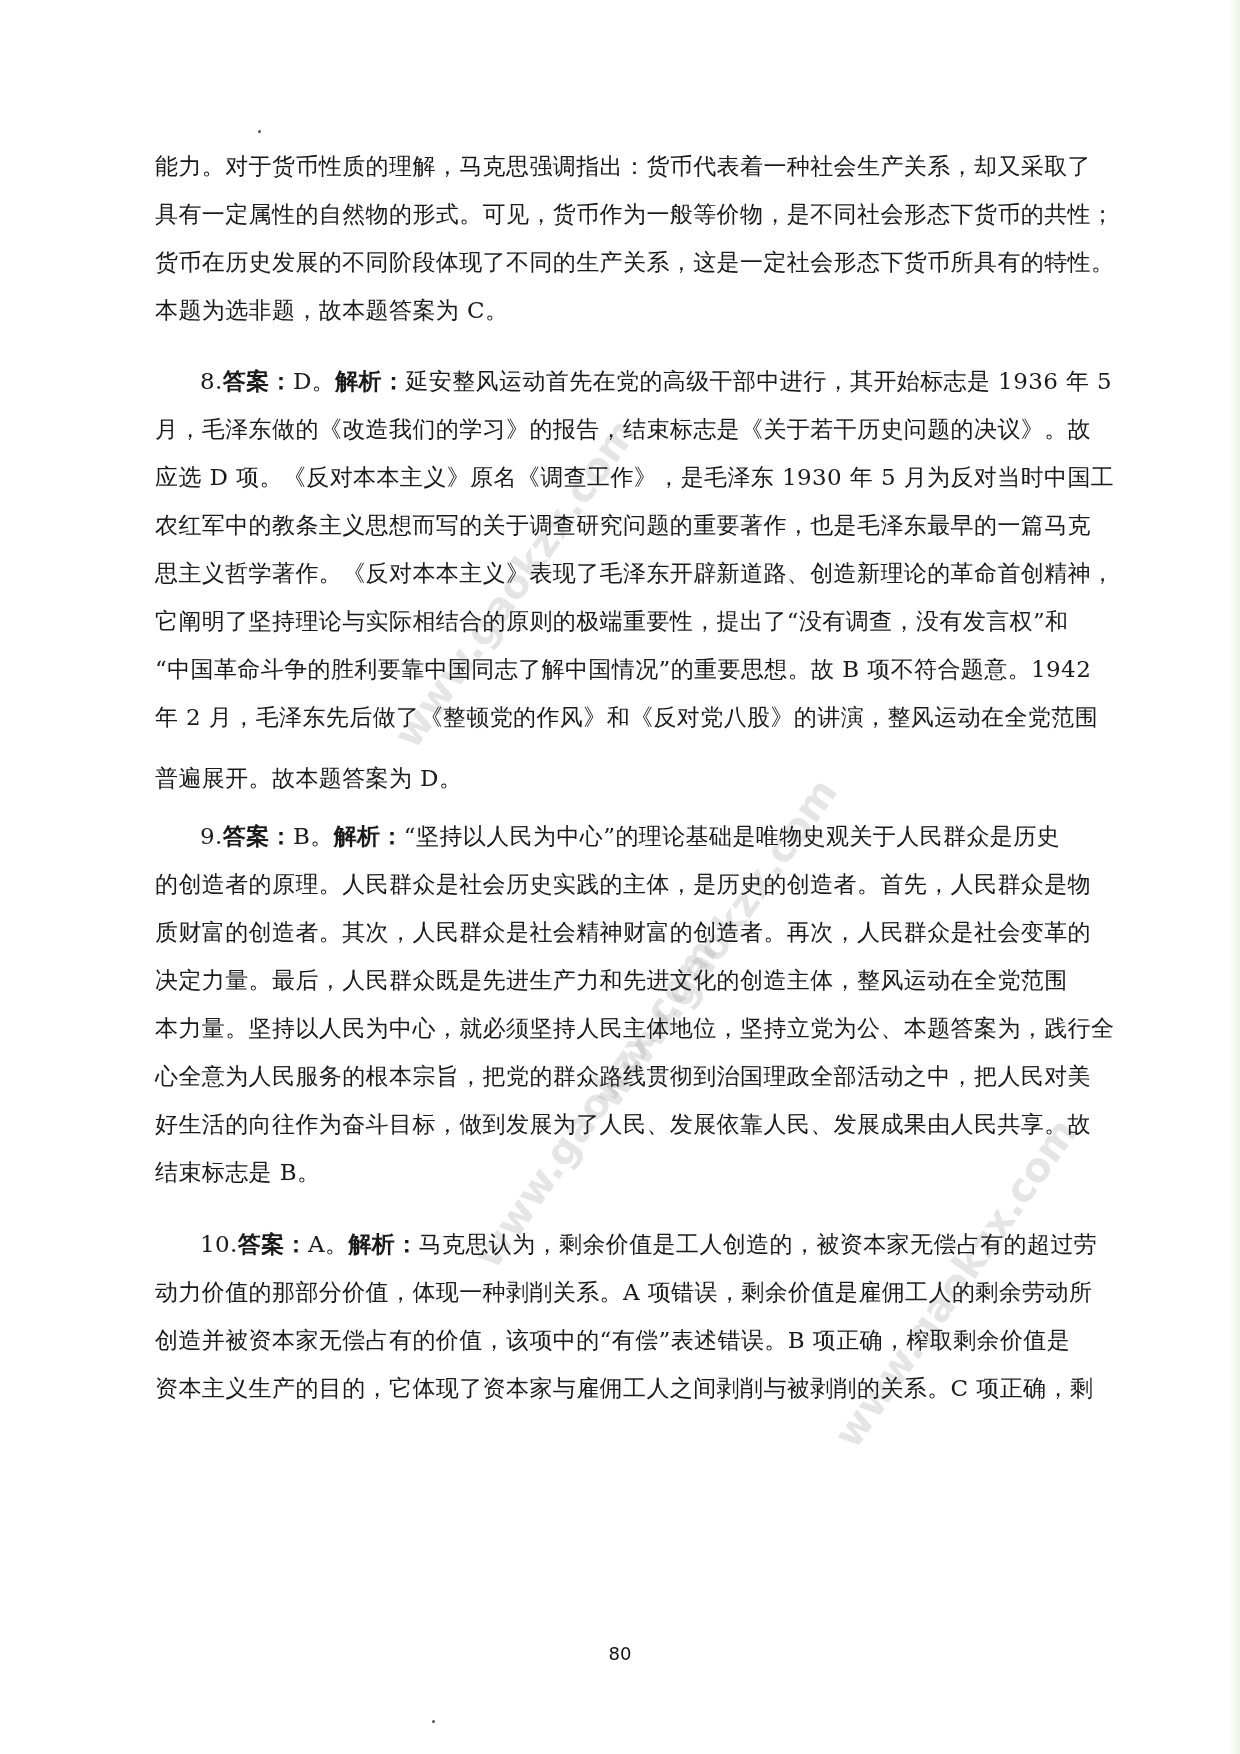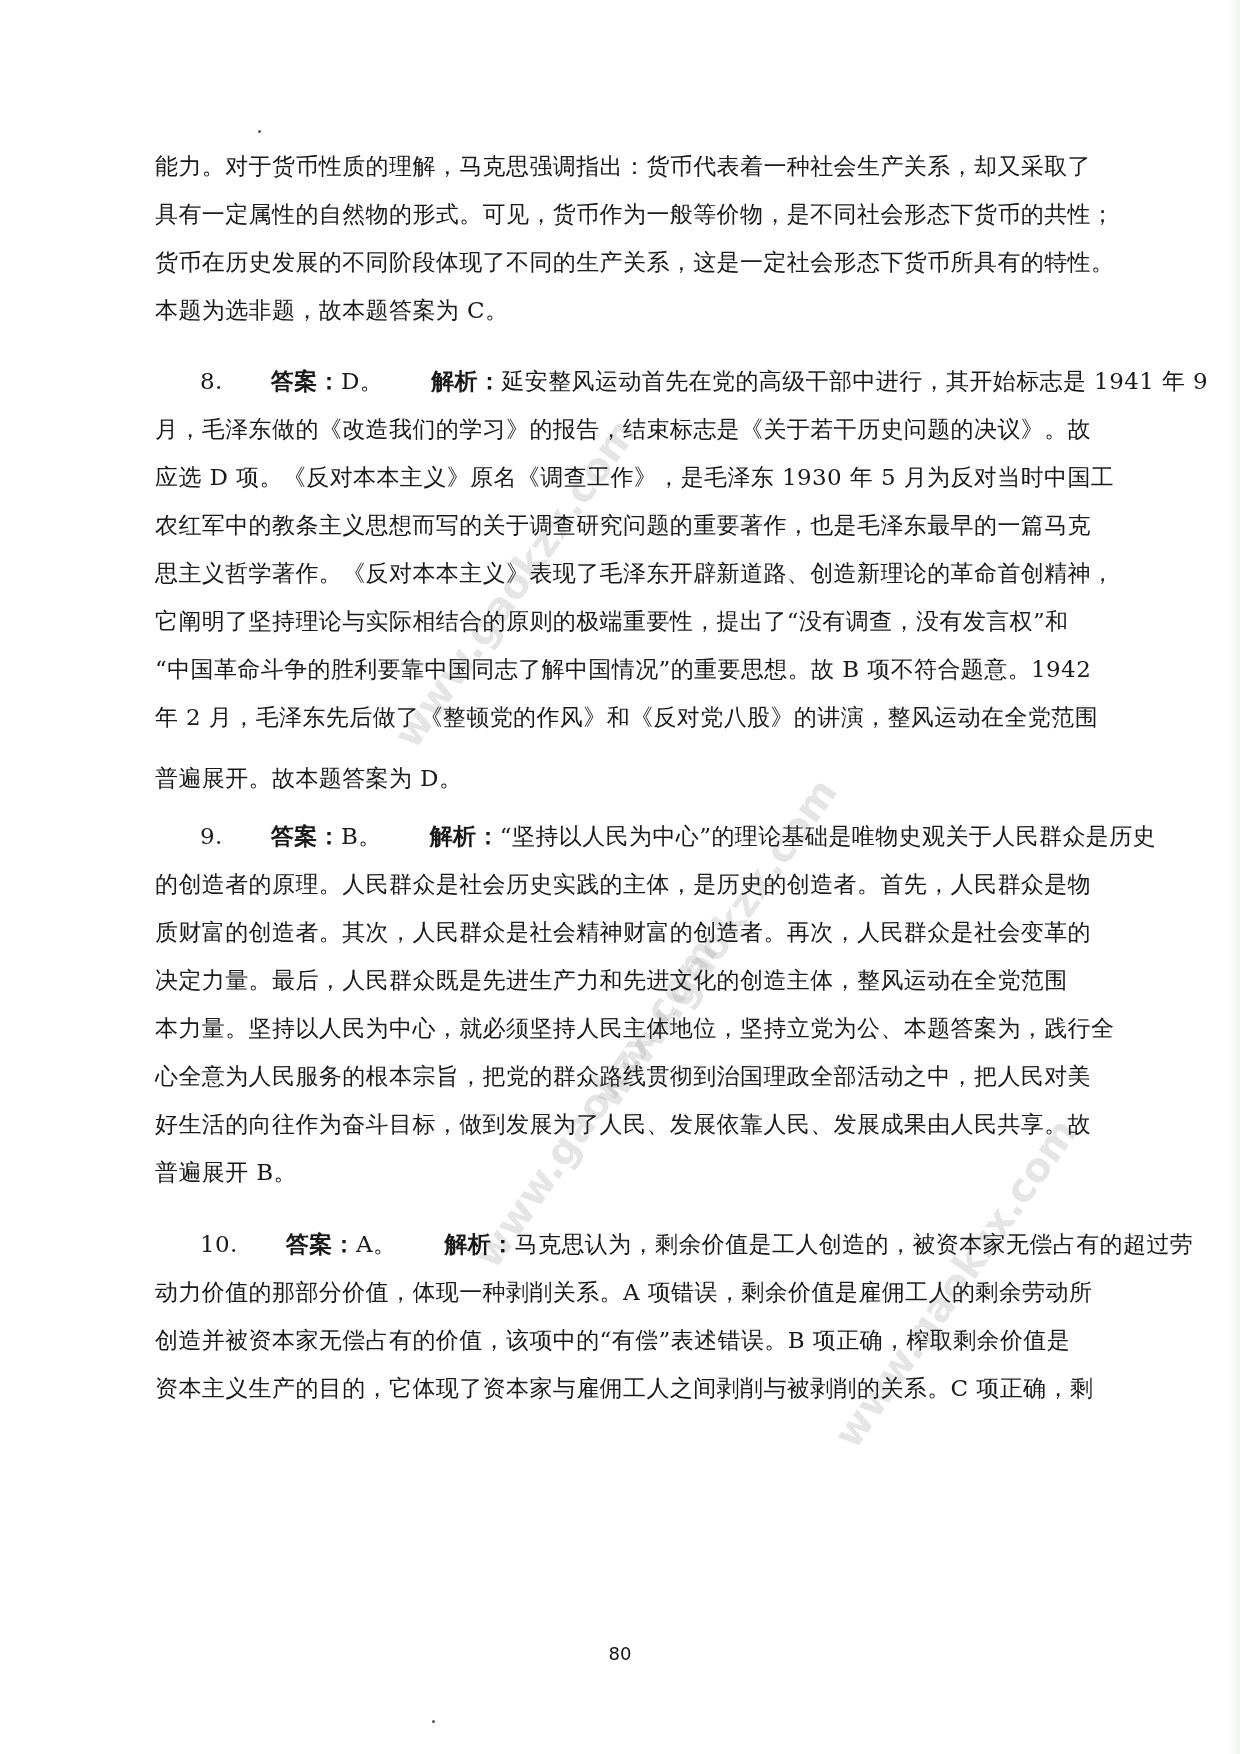--- a/index.html
+++ b/index.html
@@ -14,21 +14,21 @@
     background: linear-gradient(to right, #ffffff, #eef4ea);
   }
   .page {
     position: absolute; left: 155px; top: 150px; width: 990px;
   }
   .line {
     position: absolute; left: 0; white-space: nowrap;
     font-size: 23px; line-height: 32px; letter-spacing: 0.4px; text-align: right;
   }
   .indent { left: 45px; }
-  .bold { font-weight: bold; font-family: "DejaVu Sans", "Liberation Sans", sans-serif; margin-left: 48px; }
+  .bold { font-weight: bold; font-family: "DejaVu Sans", "Liberation Sans", sans-serif; }
   .page-number {
     position: absolute; top: 1643px; left: 0; width: 1240px; text-align: center;
     font-family: "DejaVu Sans", "Liberation Sans", sans-serif; font-size: 18px; color: #111;
   }
   .watermark {
     position: absolute; color: rgba(150,150,150,0.25);
     font-family: "DejaVu Sans", sans-serif; font-size: 40px; font-weight: bold;
     transform: rotate(-55deg); white-space: nowrap; pointer-events: none;
   }
   .dot { position: absolute; width: 3px; height: 3px; background: #555; border-radius: 50%; }
@@ -46,41 +46,41 @@
 <div class="watermark" style="left:760px;top:1260px;">www.gaokzx.com</div>
 
 <div class="page">
 
   <div class="line" style="top:0px">能力。对于货币性质的理解，马克思强调指出：货币代表着一种社会生产关系，却又采取了</div>
   <div class="line" style="top:48px">具有一定属性的自然物的形式。可见，货币作为一般等价物，是不同社会形态下货币的共性；</div>
   <div class="line" style="top:96px">货币在历史发展的不同阶段体现了不同的生产关系，这是一定社会形态下货币所具有的特性。</div>
   <div class="line" style="top:144px">本题为选非题，故本题答案为 C。</div>
 
   <div class="line indent" style="top:215px">
-    <span>8.</span><span class="bold">答案：</span><span>D。</span><span class="bold">解析：</span><span>延安整风运动首先在党的高级干部中进行，其开始标志是 1941 年 9</span>
+    <span>8.</span><span class="bold">答案：</span><span>D。</span><span class="bold">解析：</span><span>延安整风运动首先在党的高级干部中进行，其开始标志是 1936 年 5</span>
   </div>
   <div class="line" style="top:263px">月，毛泽东做的《改造我们的学习》的报告，结束标志是《关于若干历史问题的决议》。故</div>
   <div class="line" style="top:311px">应选 D 项。《反对本本主义》原名《调查工作》，是毛泽东 1930 年 5 月为反对当时中国工</div>
   <div class="line" style="top:359px">农红军中的教条主义思想而写的关于调查研究问题的重要著作，也是毛泽东最早的一篇马克</div>
   <div class="line" style="top:407px">思主义哲学著作。《反对本本主义》表现了毛泽东开辟新道路、创造新理论的革命首创精神，</div>
   <div class="line" style="top:455px">它阐明了坚持理论与实际相结合的原则的极端重要性，提出了“没有调查，没有发言权”和</div>
   <div class="line" style="top:503px">“中国革命斗争的胜利要靠中国同志了解中国情况”的重要思想。故 B 项不符合题意。1942</div>
   <div class="line" style="top:551px">年 2 月，毛泽东先后做了《整顿党的作风》和《反对党八股》的讲演，整风运动在全党范围</div>
   <div class="line" style="top:612px">普遍展开。故本题答案为 D。</div>
 
   <div class="line indent" style="top:670px">
     <span>9.</span><span class="bold">答案：</span><span>B。</span><span class="bold">解析：</span><span>“坚持以人民为中心”的理论基础是唯物史观关于人民群众是历史</span>
   </div>
   <div class="line" style="top:718px">的创造者的原理。人民群众是社会历史实践的主体，是历史的创造者。首先，人民群众是物</div>
   <div class="line" style="top:766px">质财富的创造者。其次，人民群众是社会精神财富的创造者。再次，人民群众是社会变革的</div>
   <div class="line" style="top:814px">决定力量。最后，人民群众既是先进生产力和先进文化的创造主体，整风运动在全党范围</div>
   <div class="line" style="top:862px">本力量。坚持以人民为中心，就必须坚持人民主体地位，坚持立党为公、本题答案为，践行全</div>
   <div class="line" style="top:910px">心全意为人民服务的根本宗旨，把党的群众路线贯彻到治国理政全部活动之中，把人民对美</div>
   <div class="line" style="top:958px">好生活的向往作为奋斗目标，做到发展为了人民、发展依靠人民、发展成果由人民共享。故</div>
-  <div class="line" style="top:1006px">普遍展开 B。</div>
+  <div class="line" style="top:1006px">结束标志是 B。</div>
 
   <div class="line indent" style="top:1078px">
     <span>10.</span><span class="bold">答案：</span><span>A。</span><span class="bold">解析：</span><span>马克思认为，剩余价值是工人创造的，被资本家无偿占有的超过劳</span>
   </div>
   <div class="line" style="top:1126px">动力价值的那部分价值，体现一种剥削关系。A 项错误，剩余价值是雇佣工人的剩余劳动所</div>
   <div class="line" style="top:1174px">创造并被资本家无偿占有的价值，该项中的“有偿”表述错误。B 项正确，榨取剩余价值是</div>
   <div class="line" style="top:1222px">资本主义生产的目的，它体现了资本家与雇佣工人之间剥削与被剥削的关系。C 项正确，剩</div>
 </div>
 
 <div class="page-number">80</div>

